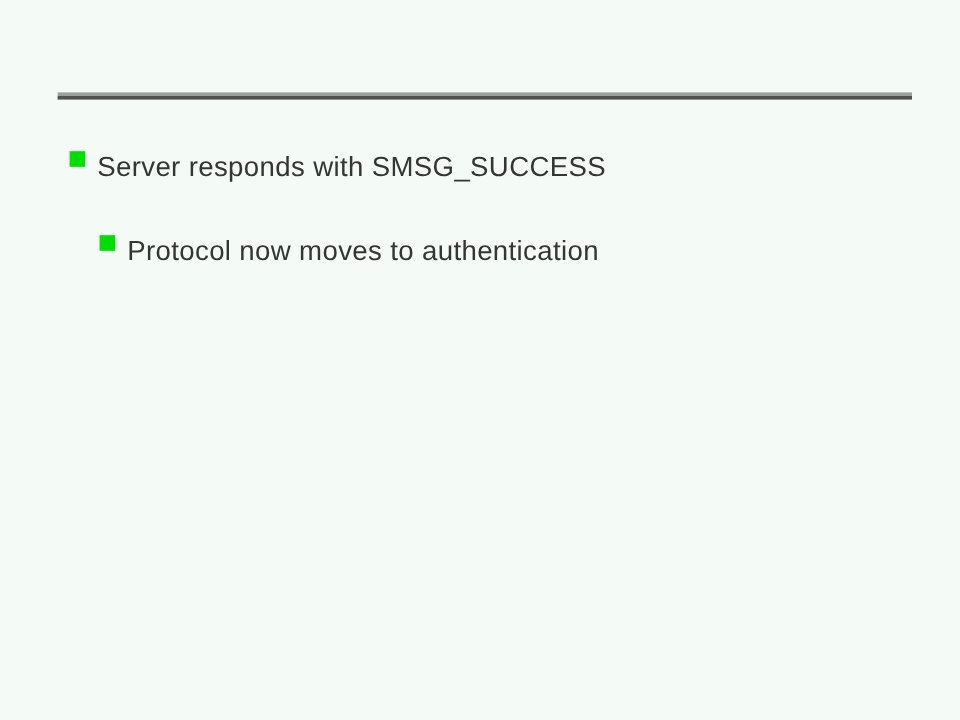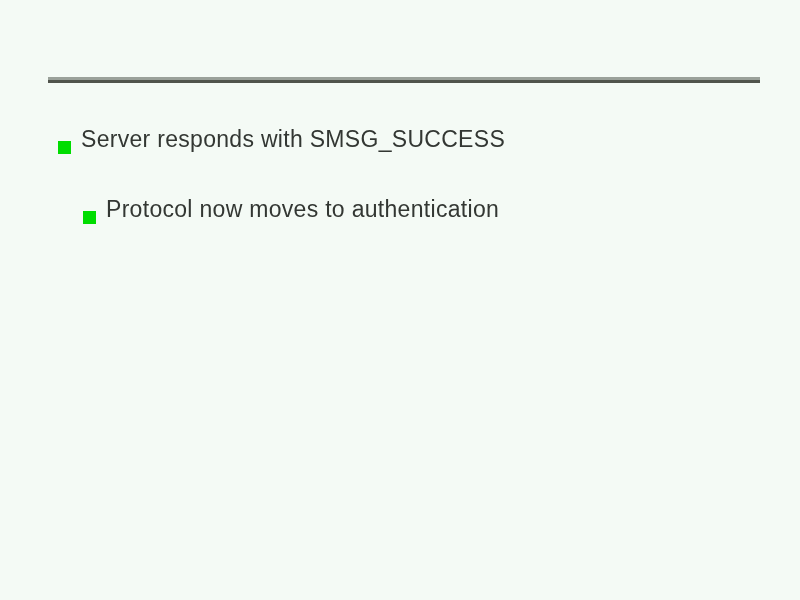--- a/index.html
+++ b/index.html
@@ -48,21 +48,21 @@
   }
   .bullet-list {
     margin: 0;
     padding: 0;
     list-style: none;
   }
   .bullet-item {
     position: absolute;
     left: 58px;
     display: flex;
-    align-items: flex-end;
+    align-items: flex-start;
     gap: 10px;
   }
   .bullet-item.b0 { top: 126px; }
   .bullet-item.b1 { top: 196px; padding-left: 25px; }
   .bullet-marker {
     flex: 0 0 auto;
     width: 13px;
     height: 13px;
     background: #00dd00;
   }

